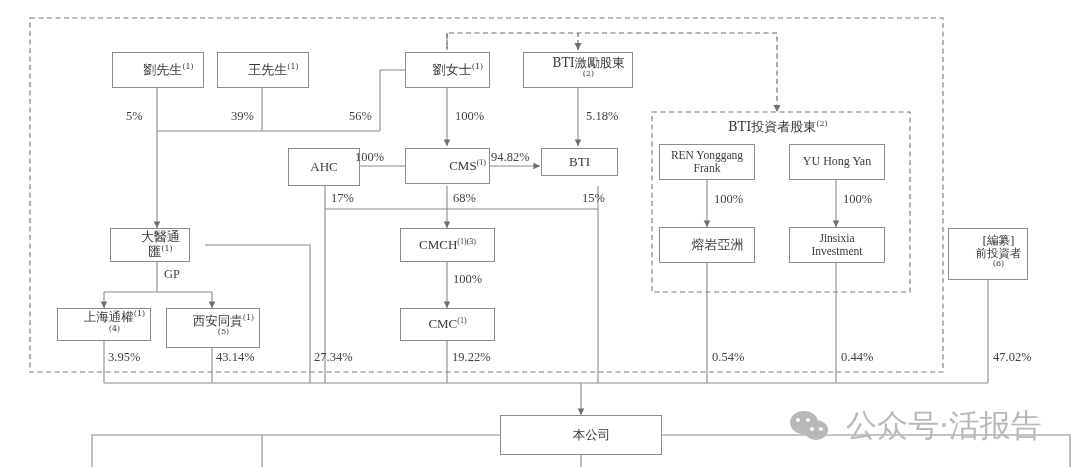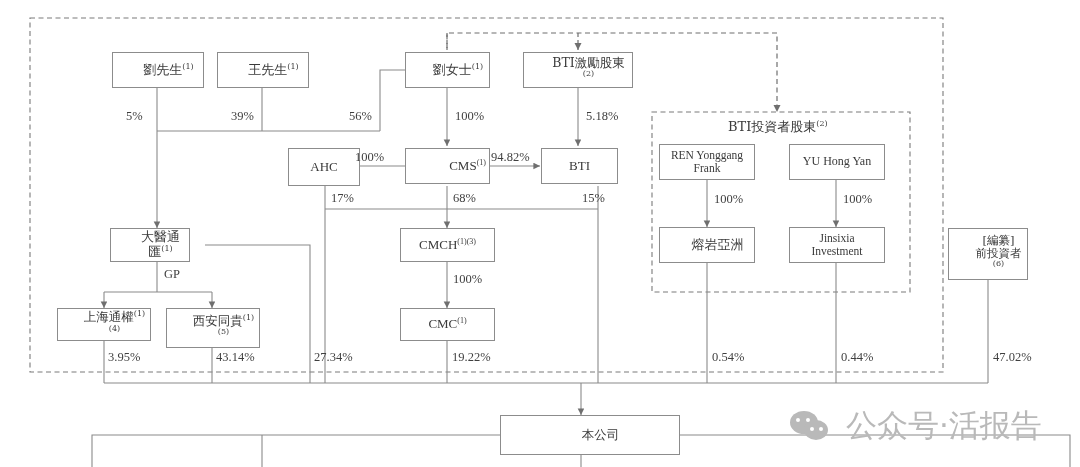--- a/index.html
+++ b/index.html
@@ -137,21 +137,21 @@
   </div>
 
   <div class="node" style="left:273px;top:148px;width:72px;height:38px;margin-left:15px;">
     <span><span>AHC</span><sup></sup></span>
   </div>
 
   <div class="node" style="left:405px;top:148px;width:85px;height:36px;justify-content:flex-end;">
     <span><span>CMS</span><sup>(1)</sup></span>
   </div>
 
-  <div class="node" style="left:541px;top:148px;width:77px;height:36px;">
+  <div class="node" style="left:541px;top:148px;width:77px;height:28px;">
     <span><span>BTI</span><sup></sup></span>
   </div>
 
   <div class="node cjk" style="left:110px;top:228px;width:80px;height:34px;">
     <span><span>大醫通匯</span><sup>(1)</sup></span>
   </div>
 
   <div class="node" style="left:400px;top:228px;width:95px;height:34px;">
     <span><span>CMCH</span><sup>(1)(3)</sup></span>
   </div>
@@ -192,21 +192,21 @@
   </div>
 
   <div class="node cjk" style="left:166px;top:308px;width:94px;height:40px;font-size:12.5px;">
     <span><span>西安同貴</span><sup>(1)(5)</sup></span>
   </div>
 
   <div class="node" style="left:400px;top:308px;width:95px;height:33px;">
     <span><span>CMC</span><sup>(1)</sup></span>
   </div>
 
-  <div class="node cjk" style="left:500px;top:415px;width:180px;height:40px;font-size:12.5px;">
+  <div class="node cjk" style="left:500px;top:415px;width:162px;height:40px;font-size:12.5px;">
     <span><span>本公司</span></span>
   </div>
 
   <div class="grouplabel" style="left:728px;top:118px;">
     <span>BTI投資者股東</span><sup>(2)</sup>
   </div>
 
   <div class="pct" style="left:126px;top:109px;">5%</div>
   <div class="pct" style="left:231px;top:109px;">39%</div>
   <div class="pct" style="left:349px;top:109px;">56%</div>

